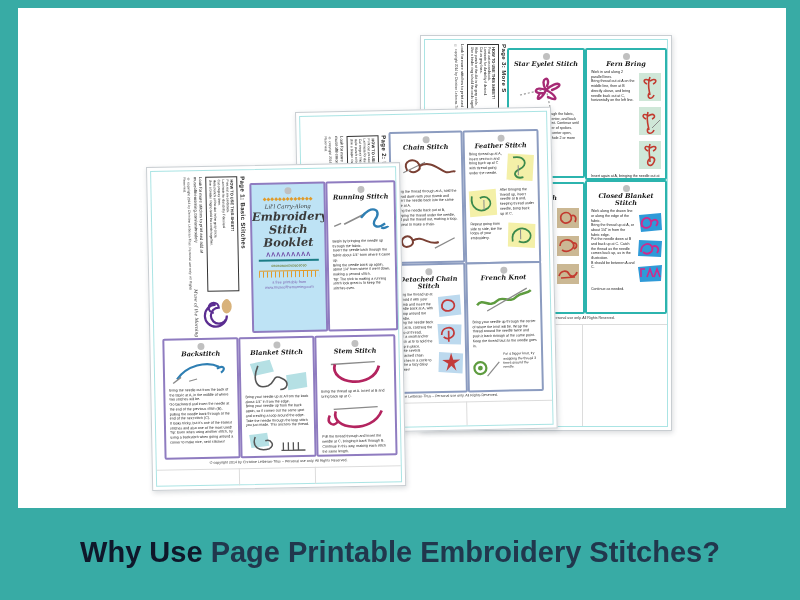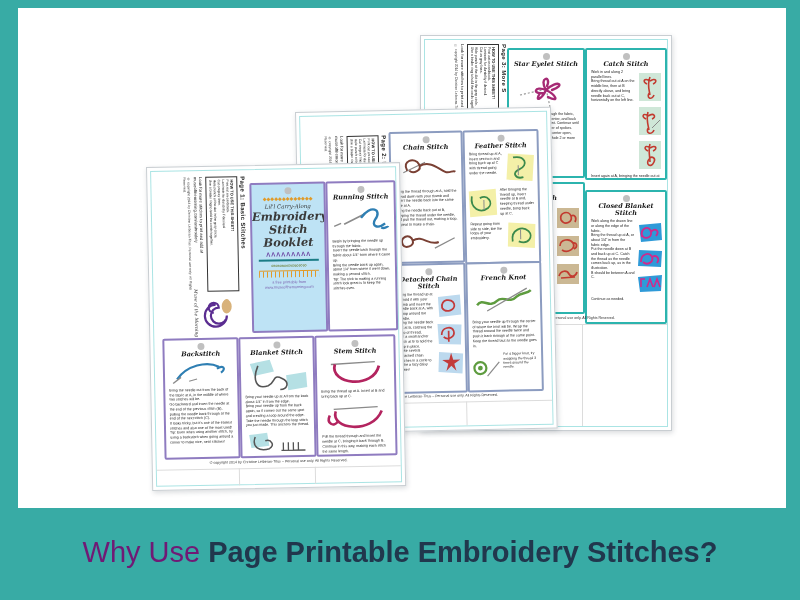--- a/index.html
+++ b/index.html
@@ -57,21 +57,21 @@
   .cover-title{font-family:"DejaVu Serif",serif;font-style:italic;font-weight:bold;font-size:11.5px;
                line-height:1.12;color:#3a3a3a;white-space:pre-line;margin:1px 0;}
   .cover-foot{font-size:3.8px;color:#7a5fae;white-space:pre-line;line-height:1.3;margin-top:3px;}
 
   .sheet-copy{position:absolute;left:0;right:0;text-align:center;font-size:3.6px;color:#333;}
 
   
   #band{position:absolute;left:0;top:508px;width:800px;height:92px;display:flex;
         align-items:center;justify-content:center;}
   #headline{font-size:29px;letter-spacing:0;white-space:nowrap;padding-bottom:4px;}
-  #headline .h-pre{color:#701a75;font-weight:400;}
+  #headline .h-pre{color:#0f172a;font-weight:700;}
   #headline .h-main{color:#21374d;font-weight:700;}
 </style>
 </head>
 <body>
 
 <div id="stage">
   <div id="canvas"></div>
 
   <div class="sheet" style="left:420px;top:35px;width:250px;height:394px;z-index:1;">
     <div class="trim"></div>
@@ -96,21 +96,21 @@
         <line x1="6" y1="26" x2="28" y2="21" stroke="#999" stroke-width="1.2" stroke-dasharray="2,2"></line>
         <line x1="36" y1="38" x2="33" y2="24" stroke="#999" stroke-width="1.2" stroke-dasharray="2,2"></line>
         <path d="M32 21 C24 8 38 6 33 17 M32 21 C44 10 52 16 38 21 M32 21 C20 16 18 26 30 24 M32 21 C42 26 46 34 34 28 M32 21 C28 30 20 34 26 24" stroke="#a62a74" stroke-width="2.4" fill="none" stroke-linecap="round"></path>
       </svg>
       <div class="cbody">Bring the needle up through the fabric, then down through the center, and back up through the same point. Continue until you have the right number of spokes.
 For an eyelet, leave the center open, going through the same hole 2 or more spokes.</div>
     </div>
 
     <div class="card b-teal" style="left:164px;top:12px;width:78px;height:128px;">
       <div class="dot"></div>
-      <div class="ctitle">Catch Stitch</div>
+      <div class="ctitle">Fern Bring</div>
       <div class="split">
         <div class="cbody">Work in and along 2 parallel lines.
 Bring thread out at A on the middle line, then at B directly above, and bring needle back out at C, horizontally on the left line.</div>
         <div class="patch-col">
           <svg class="ill" width="24" height="30" viewBox="0 0 24 30">
               <rect x="1" y="1" width="22" height="28" fill="#cfe7d8"></rect>
               <path d="M12 5 C9 12 11 18 12 23 M12 9 C6 5 4 10 9 12 M12 9 C18 5 20 10 15 12 M12 20 C7 26 14 29 16 23" stroke="#c23b30" stroke-width="1.6" fill="none"></path>
             </svg>
           <svg class="ill" width="24" height="30" viewBox="0 0 24 30">
               <rect x="1" y="1" width="22" height="28" fill="#cfe7d8"></rect>
@@ -145,21 +145,21 @@
             </svg>
           <svg class="ill" width="24" height="24" viewBox="0 0 24 24">
               <rect x="1" y="2" width="22" height="20" fill="#cbb894"></rect>
               <path d="M3 14 C5 8 11 8 13 12 C15 16 20 14 21 10 M5 16 L19 15" stroke="#c23b30" stroke-width="1.7" fill="none"></path>
             </svg>
         </div>
       </div>
       <div class="cbody">needed.</div>
     </div>
 
-    <div class="card b-teal" style="left:164px;top:154px;width:78px;height:130px;">
+    <div class="card b-teal" style="left:164px;top:144px;width:78px;height:130px;">
       <div class="dot"></div>
       <div class="ctitle">Closed Blanket Stitch</div>
       <div class="split">
         <div class="cbody">Work along the drawn line or along the edge of the fabric.
 Bring the thread up at A, or about 1/4" in from the fabric edge.
 Put the needle down at B and back up at C. Catch the thread as the needle comes back up, as in the illustration.
 B should be between A and C.</div>
         <div class="patch-col">
           <svg class="ill" width="26" height="22" viewBox="0 0 26 22">
               <polygon points="2,4 24,2 25,19 4,21" fill="#2f9ad8"></polygon>

